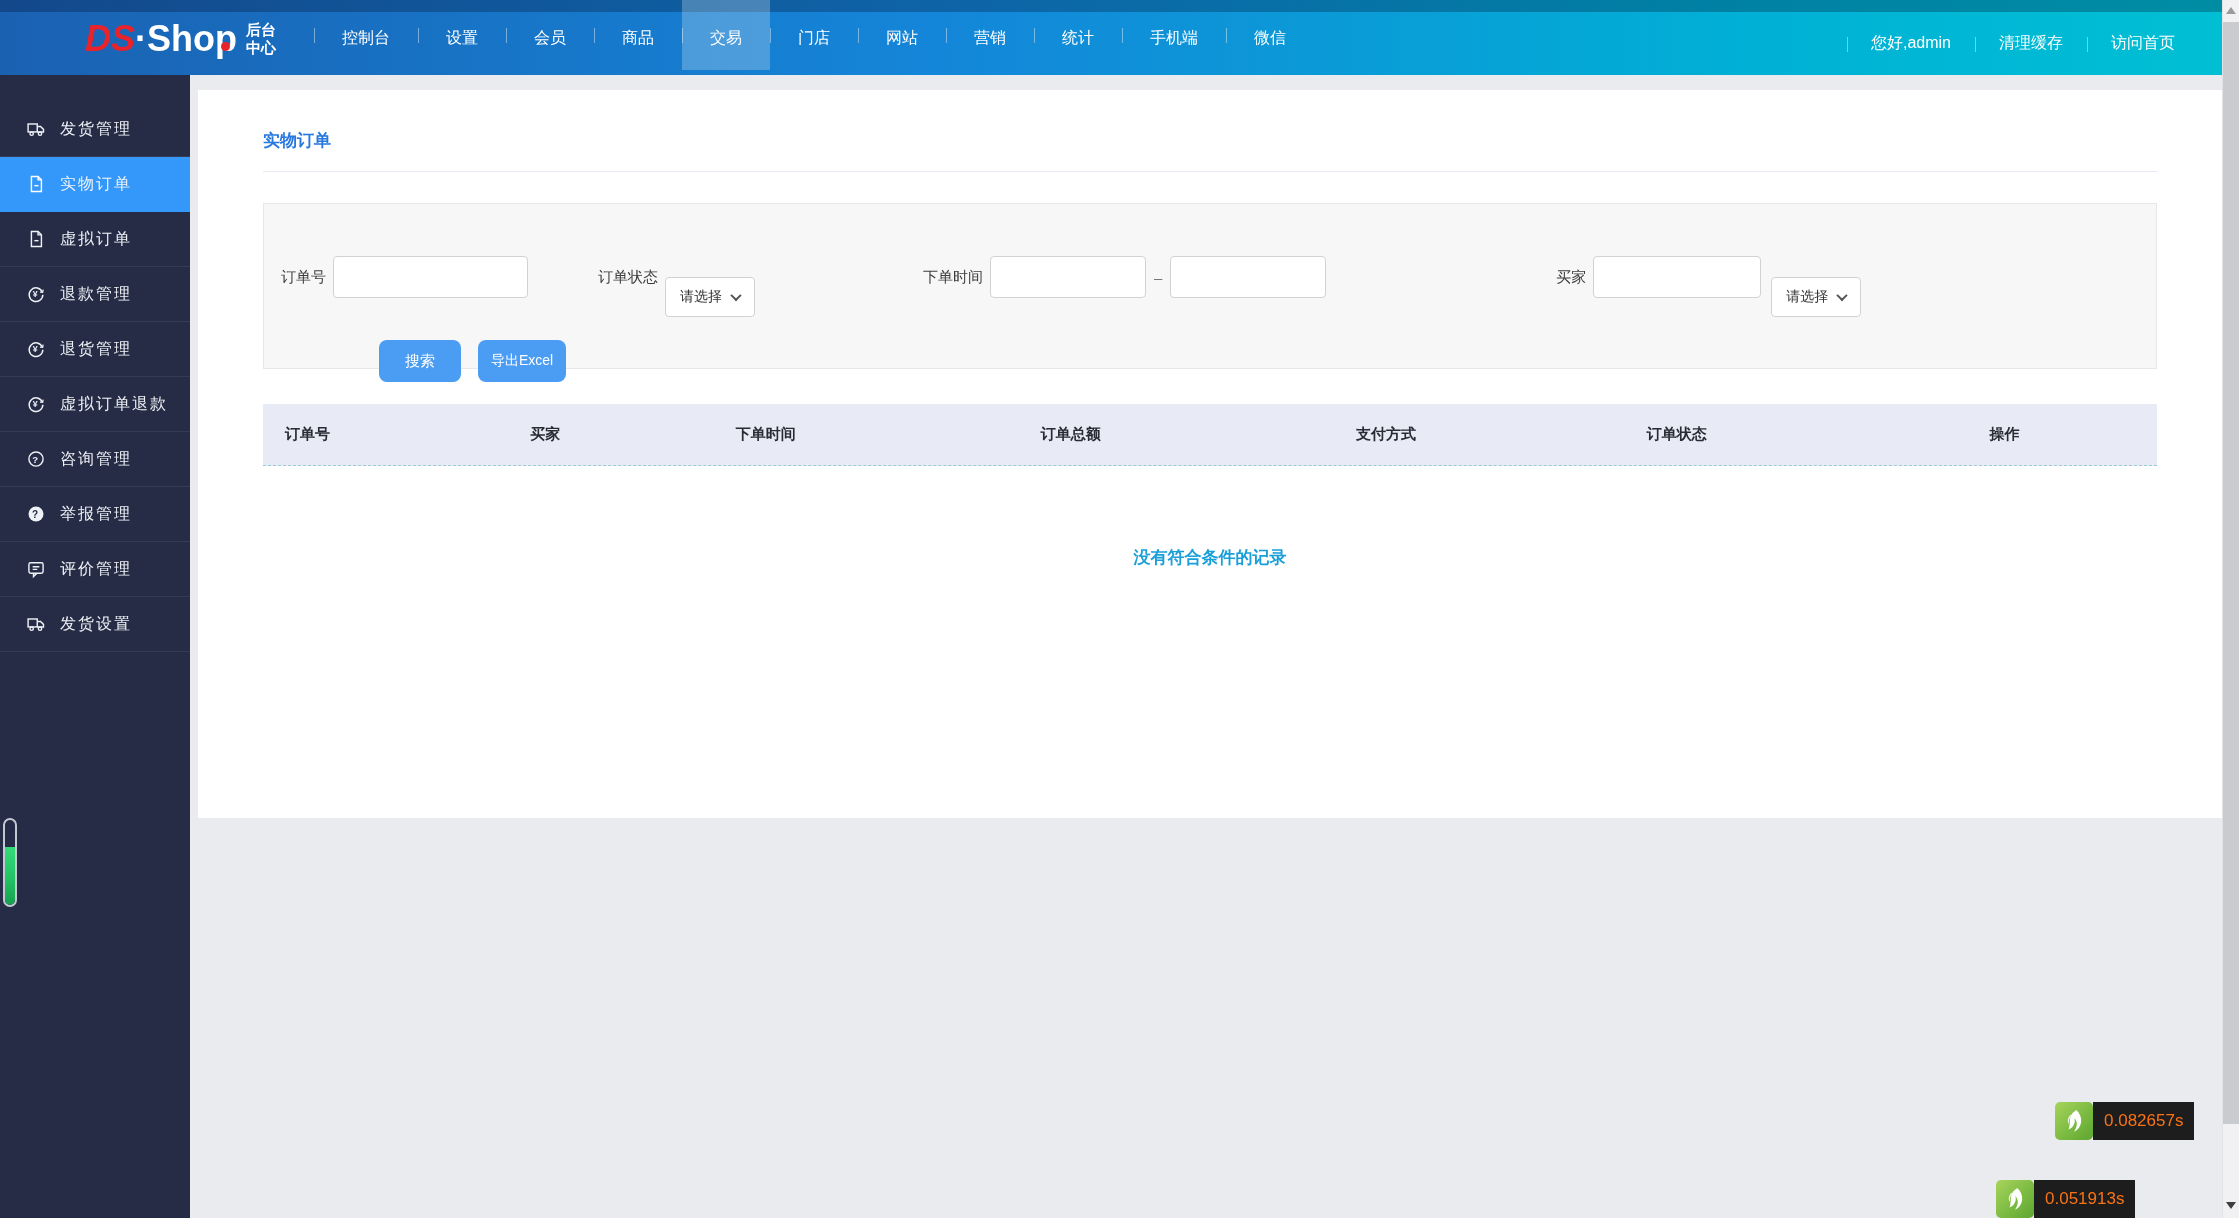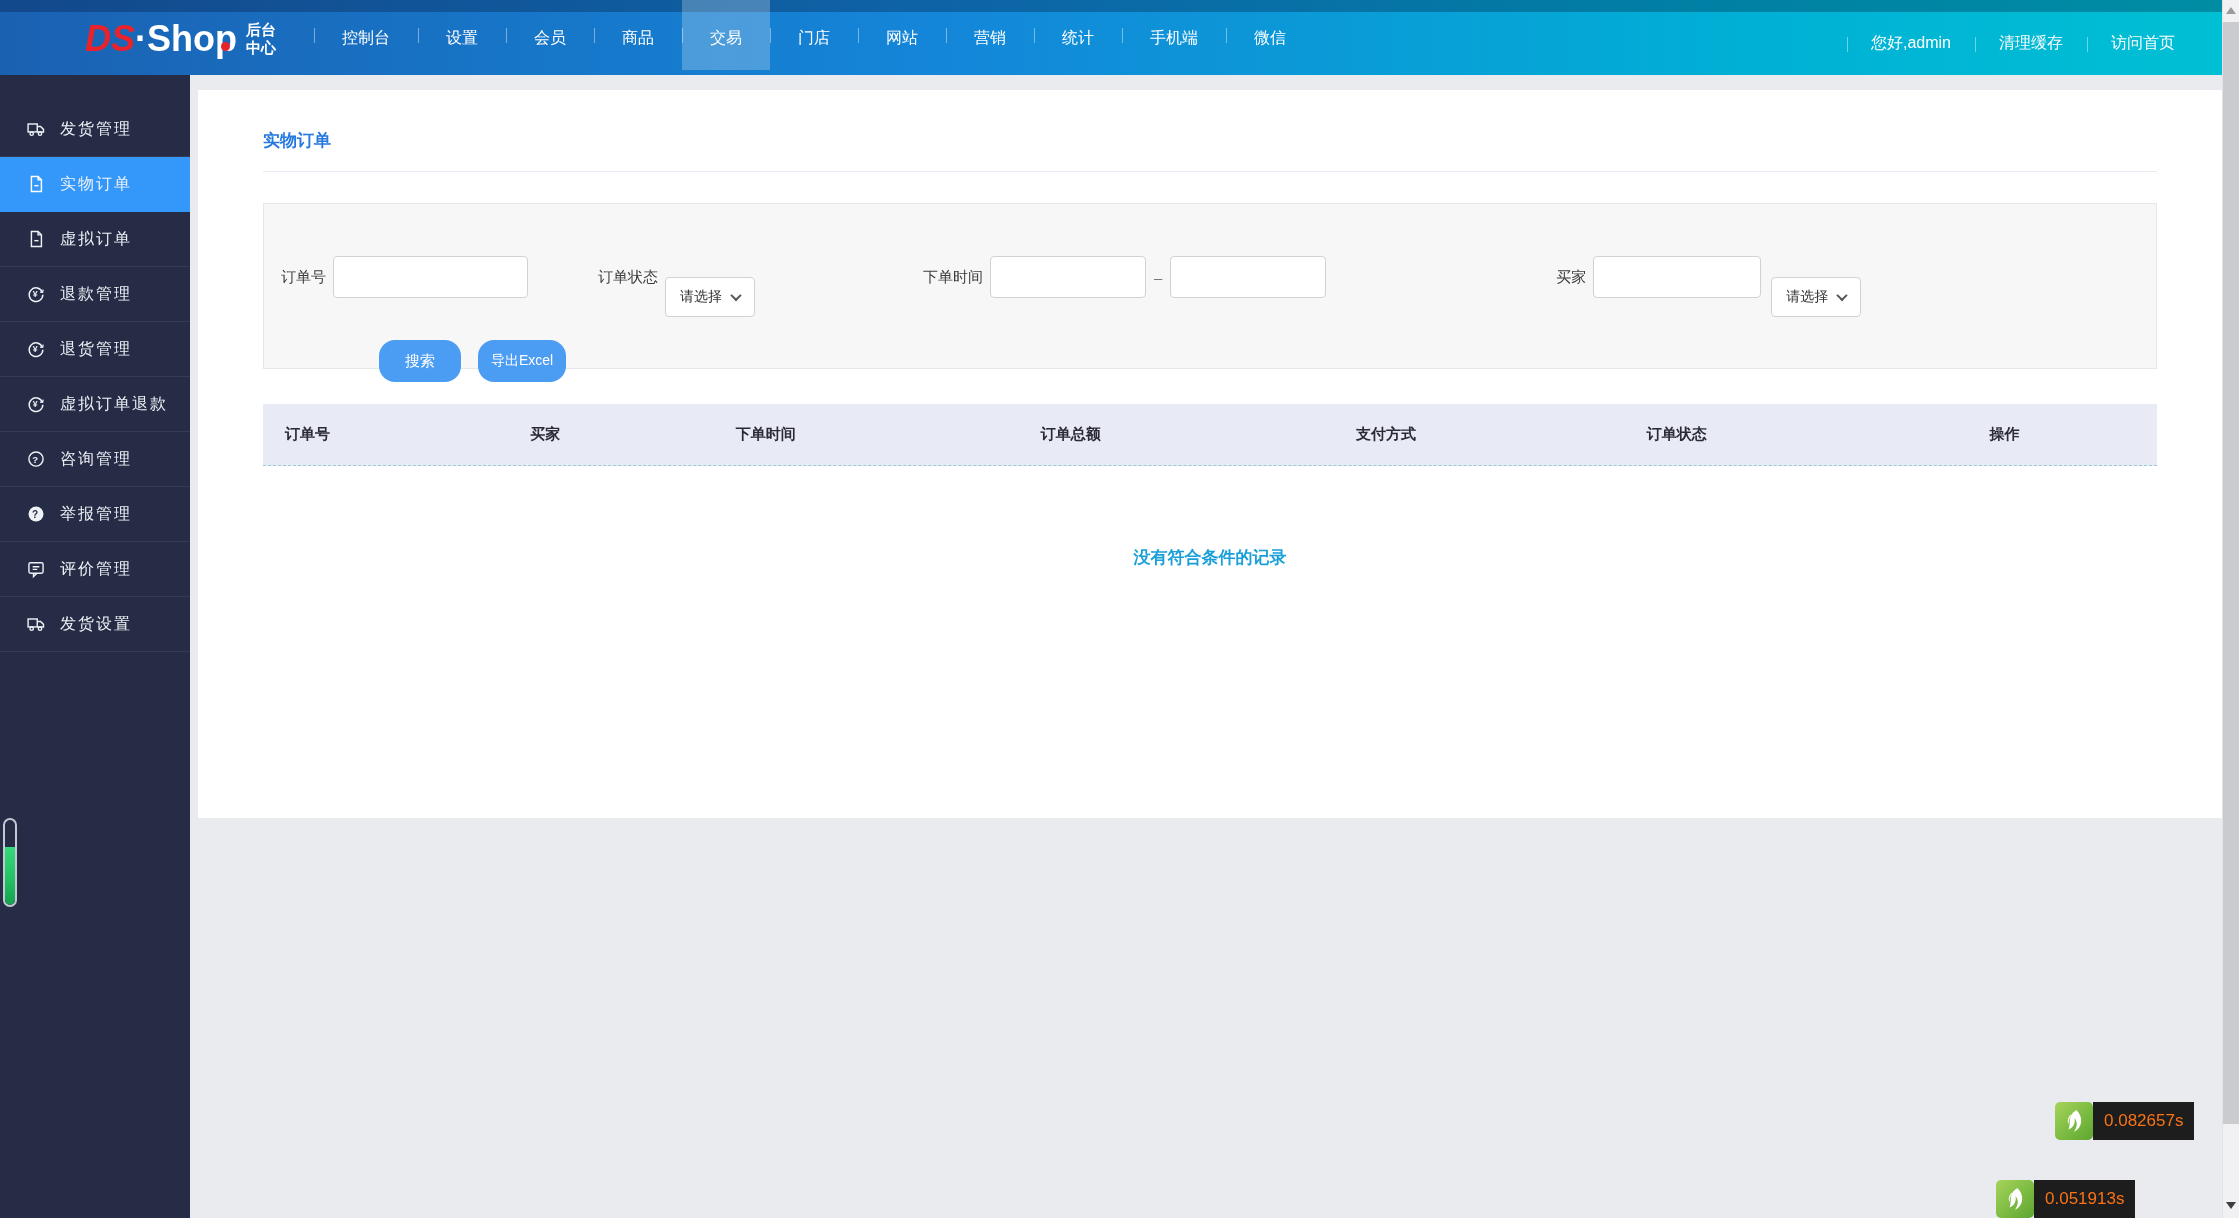--- a/index.html
+++ b/index.html
@@ -55,21 +55,21 @@
   .w-buyer { width:168px; }
   .fselect { height:40px; width:90px; background:#fff; border:1px solid #d2d2d4; border-radius:4px;
     display:flex; align-items:center; justify-content:center; font-size:14px; color:#333; cursor:pointer;margin-top:40px; }
   .chev { width:8px; height:8px; border-right:2px solid #555; border-bottom:2px solid #555;
     transform:rotate(45deg) translate(-1px,-1px); margin-left:10px; }
   .gap-status { margin-left:70px; }
   .gap-time { margin-left:168px; }
   .gap-buyer { margin-left:230px; }
   .dash { margin:0 8px; color:#777; font-size:15px; }
   .btn-row { margin-top:23px; display:flex; padding-left:98px; }
-  .btn { height:42px; background:#4b9cf3; color:#fff; border:none; border-radius:16px; font-size:15px; cursor:pointer;
+  .btn { height:42px; background:#4b9cf3; color:#fff; border:none; border-radius:8px; font-size:15px; cursor:pointer;
     font-family:"Liberation Sans","DejaVu Sans",sans-serif; }
   .btn-search { width:82px; }
   .btn-export { width:88px; margin-left:17px; font-size:14px; }
 
   .order-table { margin-top:35px; }
   .thead { display:flex; height:62px; background:#e8eaf6; align-items:center;
     border-bottom:1px dashed #95ccd4; }
   .th { font-size:15px; font-weight:bold; color:#2a2a33; text-align:center; }
   .th:nth-child(1){ width:8.8%; text-align:left; padding-left:22px; }
   .th:nth-child(2){ width:12.2%; }

